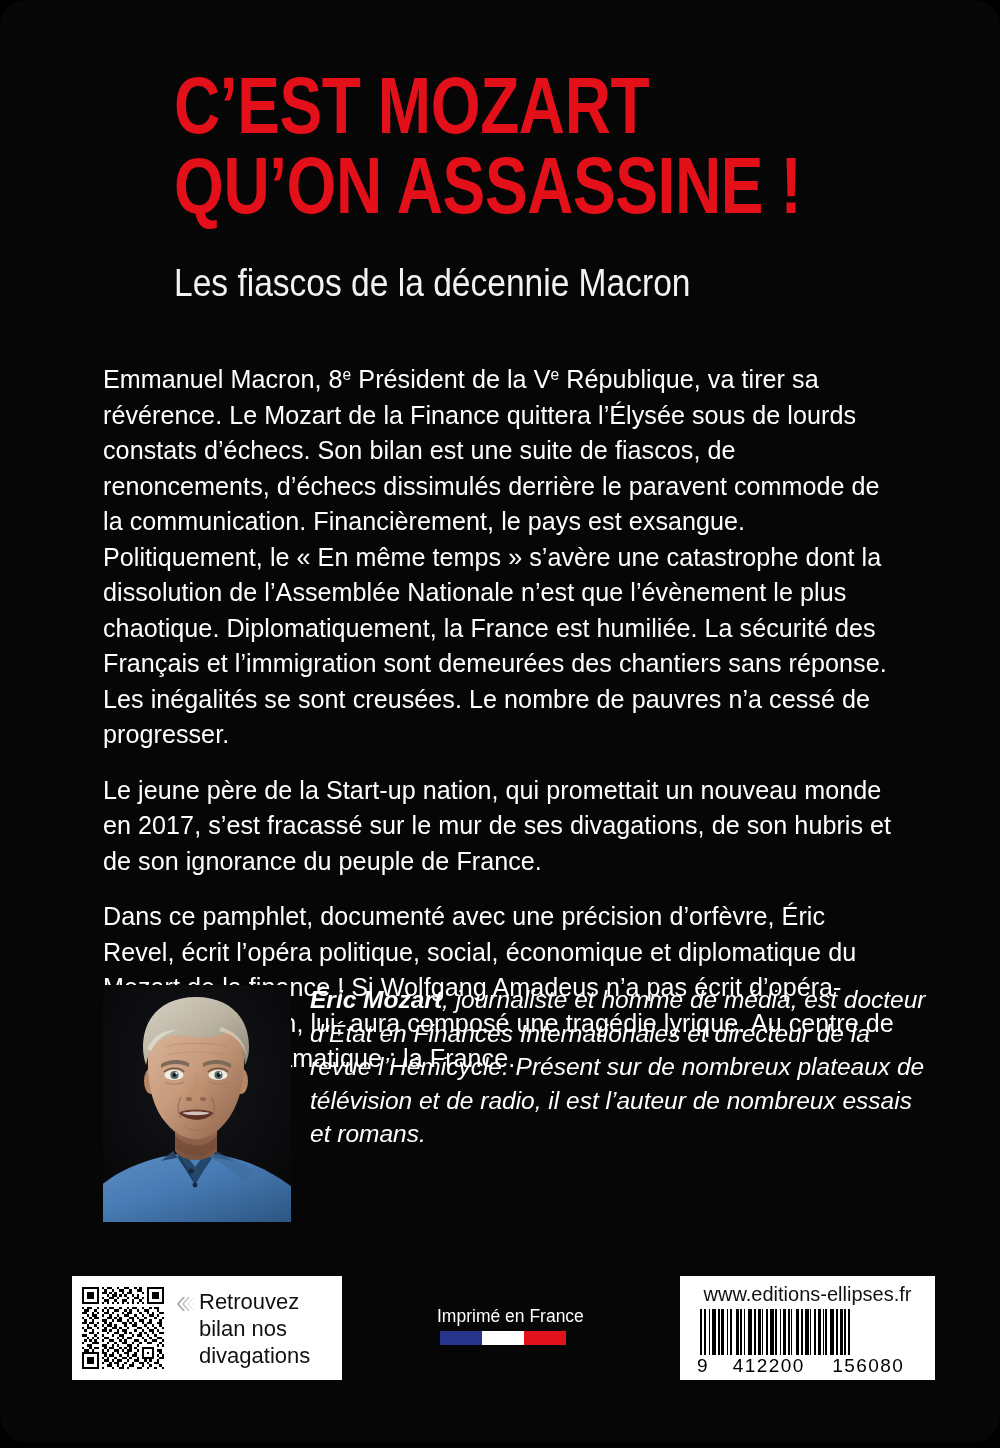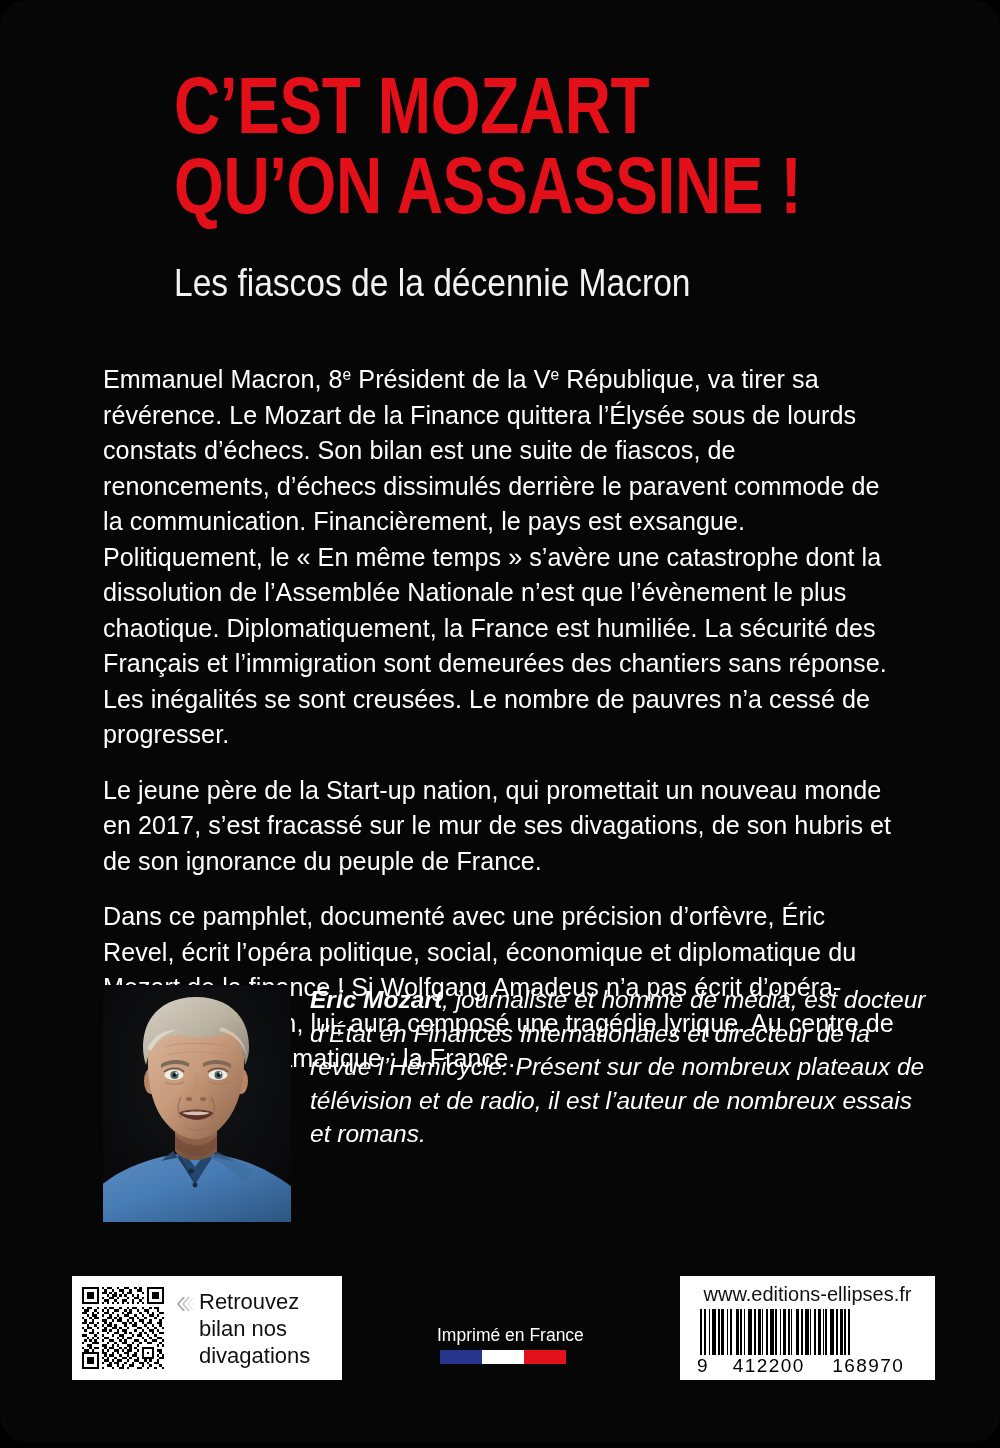--- a/index.html
+++ b/index.html
@@ -156,21 +156,20 @@
     top: 1306px;
     width: 132px;
     text-align: center;
   }
   .printed-label {
     color: #ffffff;
     font-family: "Liberation Sans Narrow", "Liberation Sans", sans-serif;
     font-size: 17.5px;
     line-height: 20px;
     white-space: nowrap;
-    margin-top: 19px;
   }
   .flag {
     display: flex;
     width: 126px;
     height: 14px;
     margin: 5px auto 0 auto;
   }
   .flag span { flex: 1 1 33.333%; display: block; }
 
   .isbn-box {
@@ -734,17 +733,17 @@
         <span style="width:2px;background:#fff"></span>
       <span style="width:3px"></span>
         <span style="width:1px;background:#fff"></span>
       <span style="width:2px"></span>
         <span style="width:2px;background:#fff"></span>
       <span style="width:2px"></span>
     </div>
     <div class="isbn-digits">
       <span class="d1">9</span>
       <span class="d2">412200</span>
-      <span class="d3">168970</span>
+      <span class="d3">156080</span>
     </div>
   </div>
 
 </div>
 
 </body></html>

